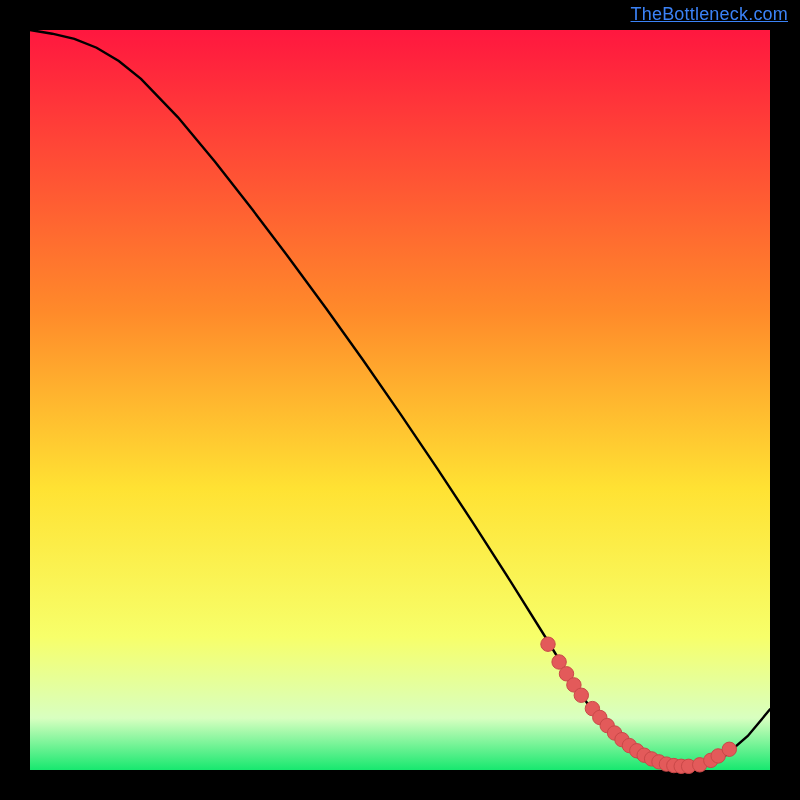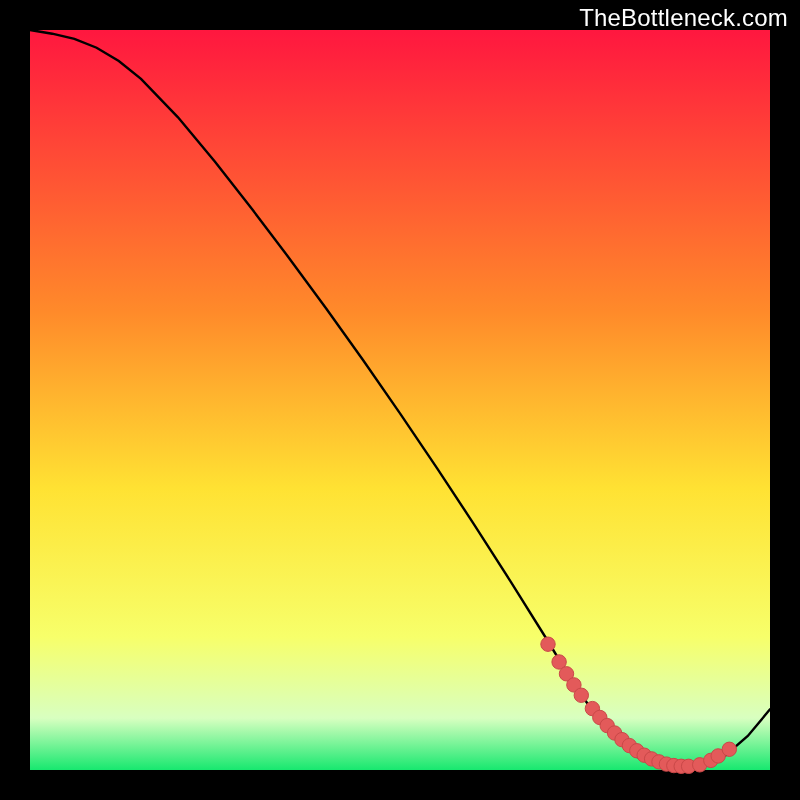--- a/index.html
+++ b/index.html
@@ -14,25 +14,26 @@
   .stage {
     position: relative;
     width: 800px;
     height: 800px;
     background: #000;
   }
   .watermark {
     position: absolute;
     top: 4px;
     right: 12px;
-    color: #ffffff;
-    font-size: 24px;
+    color: #3b82f6;
+    font-size: 18px;
     font-weight: 400;
     letter-spacing: 0.2px;
     user-select: none;
+    text-decoration: underline;
   }
   svg {
     display: block;
   }
 </style>
 </head>
 <body>
 
 <div class="stage">
 

